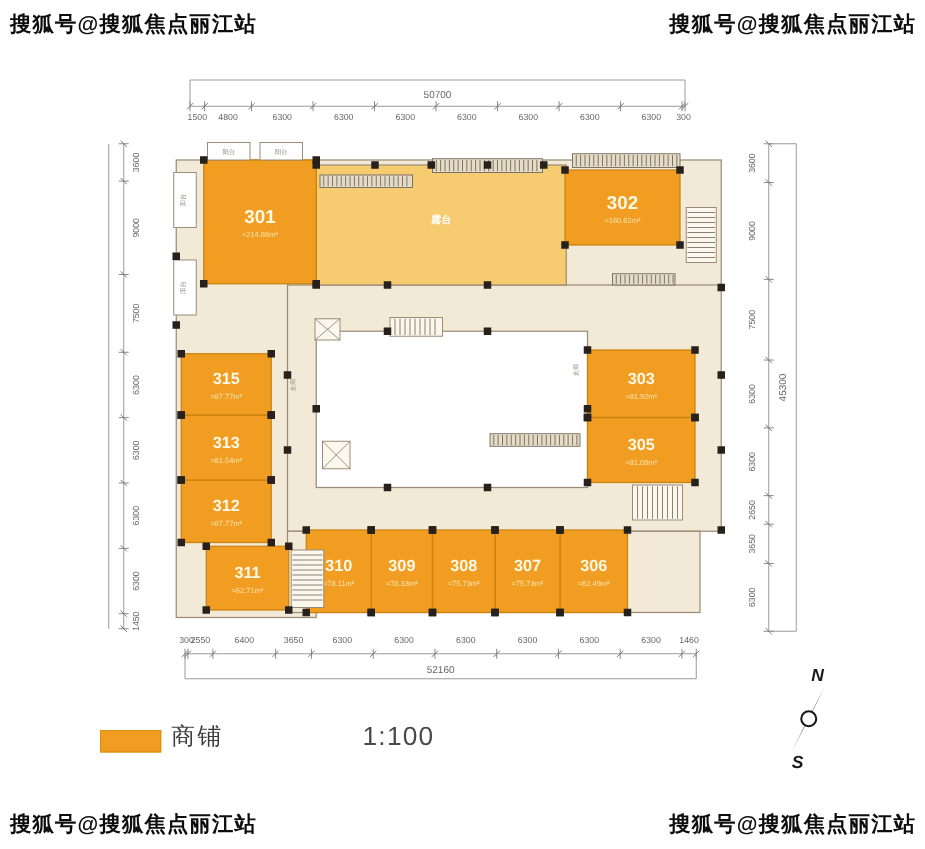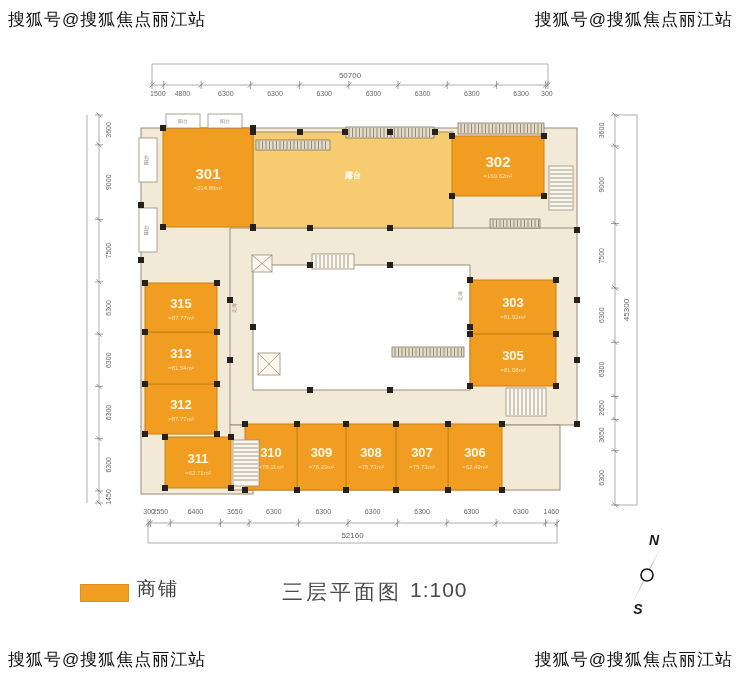--- a/index.html
+++ b/index.html
@@ -1,18 +1,18 @@
 <!DOCTYPE html>
 <html><head>
 <meta charset="utf-8">
 <style>
   html,body{margin:0;padding:0;background:#ffffff;}
   #page{position:relative;width:740px;height:679px;background:#ffffff;overflow:hidden;
         font-family:"Liberation Sans","DejaVu Sans",sans-serif;}
-  .watermark{position:absolute;font-weight:400;font-size:17px;color:#0d0d0d;letter-spacing:1px;
+  .watermark{position:absolute;font-weight:700;font-size:17px;color:#0d0d0d;letter-spacing:1px;
         font-family:"Liberation Sans","DejaVu Sans",sans-serif;}
   .wm-tl{left:8px;top:8px;}
   .wm-tr{right:7px;top:8px;}
   .wm-bl{left:8px;bottom:8px;}
   .wm-br{right:7px;bottom:8px;}
   #plan-svg{position:absolute;left:0;top:0;}
   #legend{position:absolute;left:80px;top:576px;display:flex;align-items:flex-end;}
   #legend .swatch{width:47px;height:16px;background:#F09D21;border:1px solid #DD8F16;}
   #legend .lab{margin-left:8px;font-size:19px;color:#3c3c3c;letter-spacing:2px;}
   #title{position:absolute;left:282px;top:578px;font-size:21px;color:#4a4a4a;letter-spacing:3px;display:flex;}
@@ -515,16 +515,15 @@
         <circle cx="647" cy="575" r="6" fill="#ffffff" stroke="#161616" stroke-width="1.6"></circle>
       </g>
     </svg>
 
   <div id="legend">
     <div class="swatch"></div>
     <div class="lab">商铺</div>
   </div>
 
   <div id="title">
-    <span>三层平面图</span>
     <span class="scale">1:100</span>
   </div>
 </div>
 
 </body></html>

